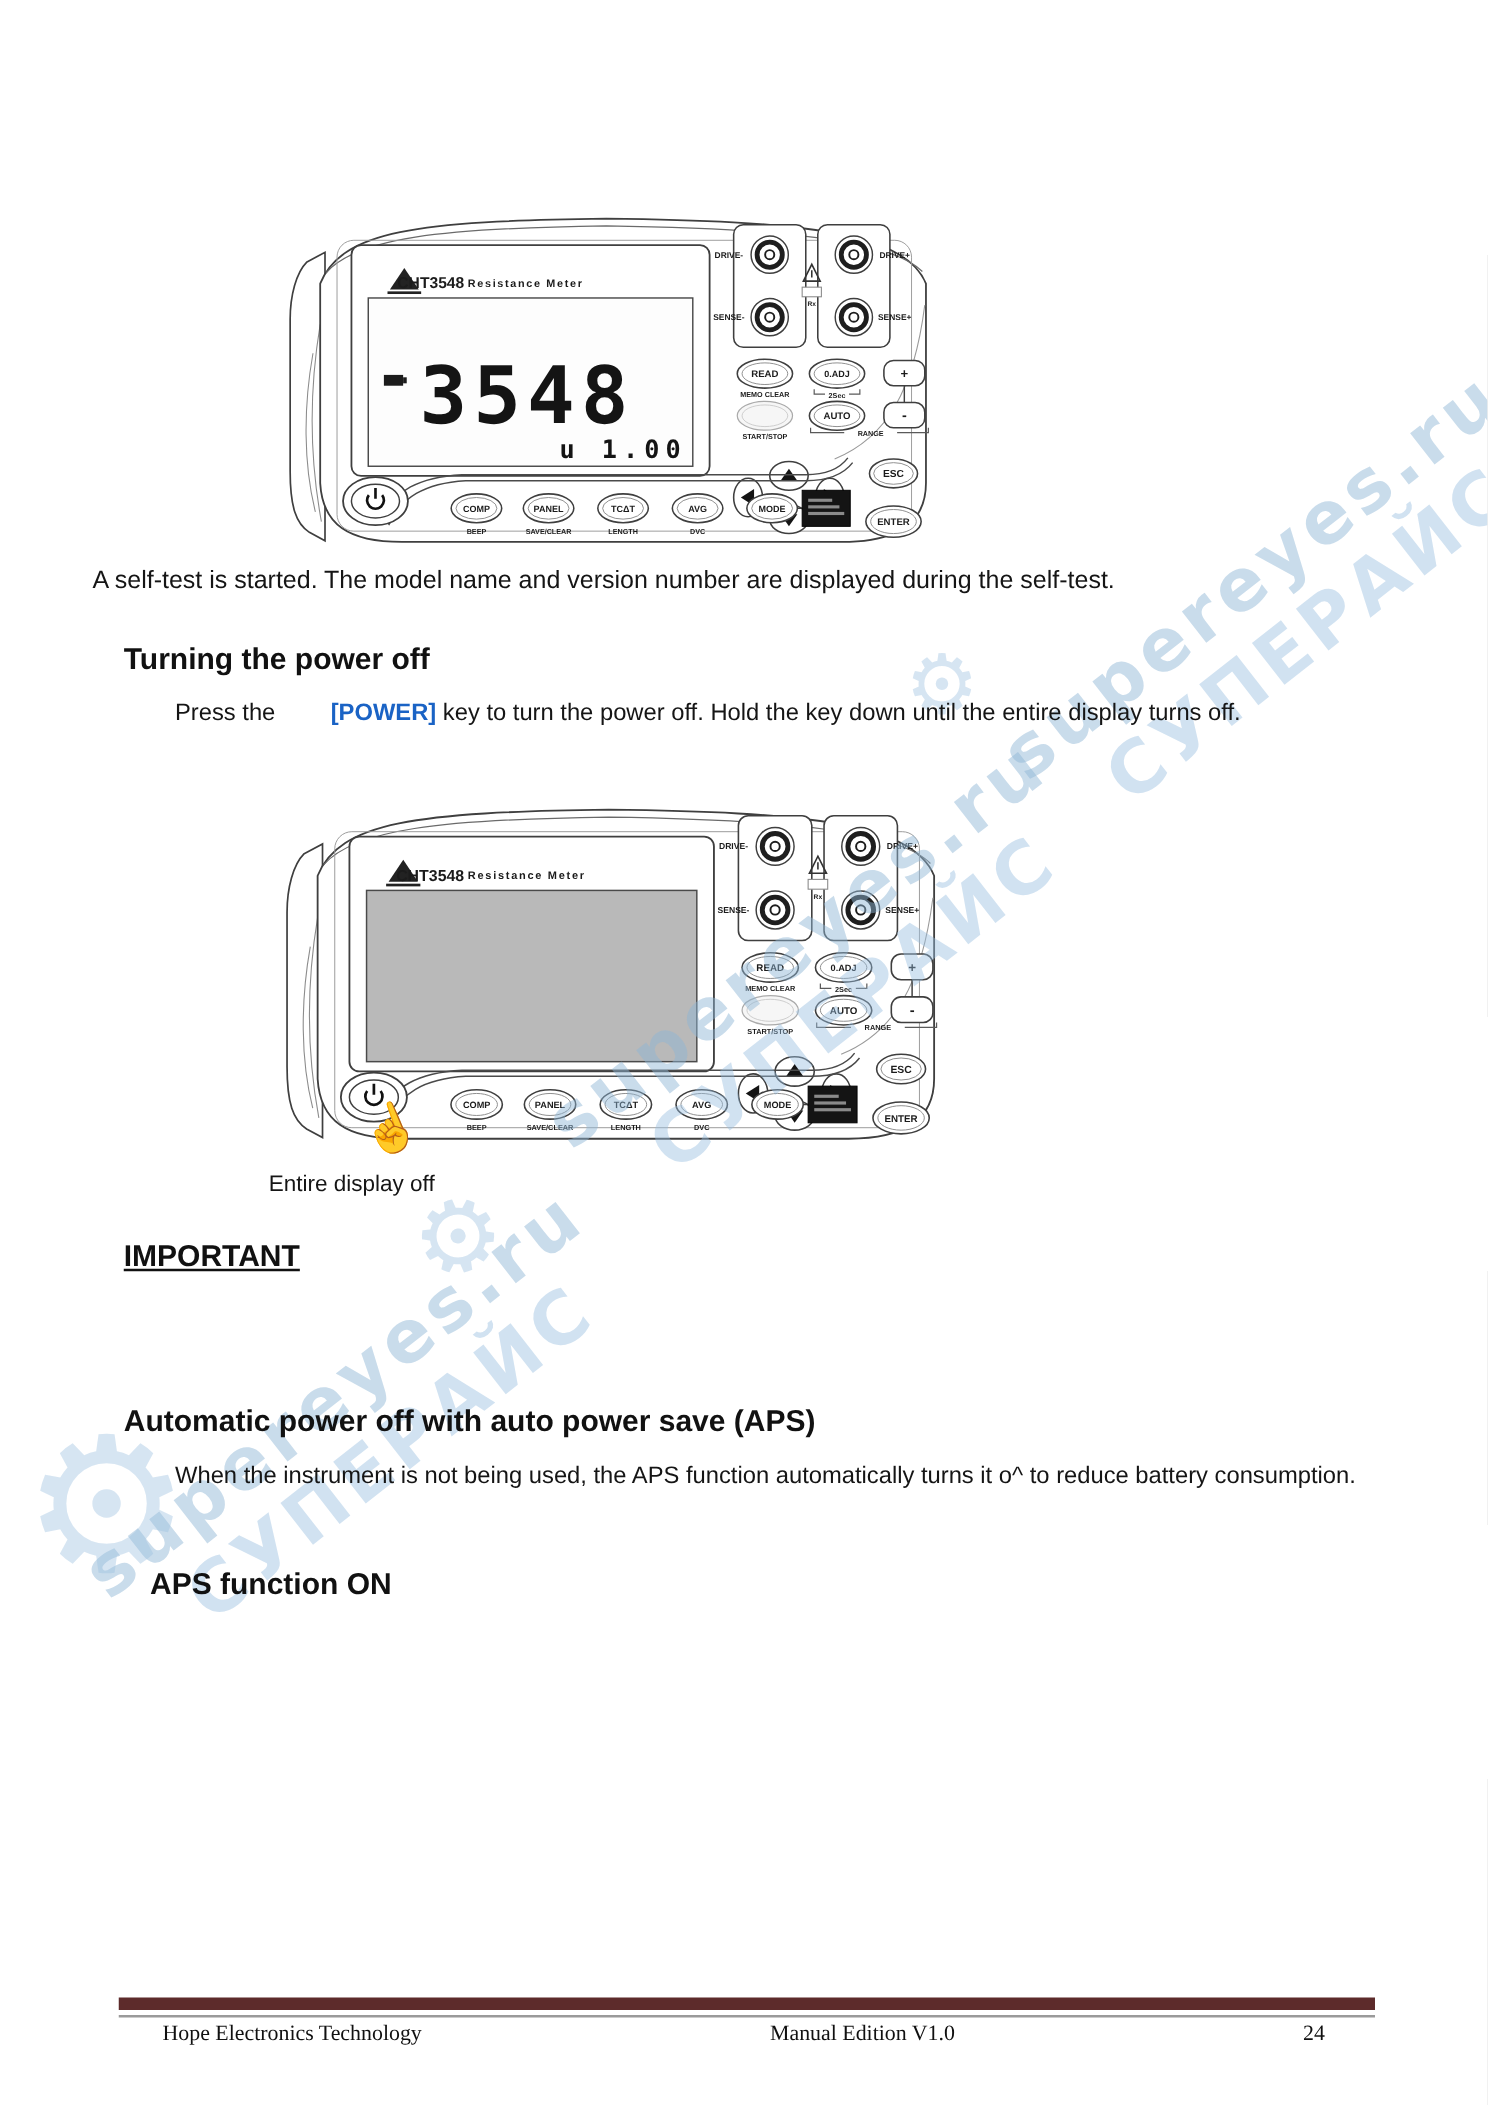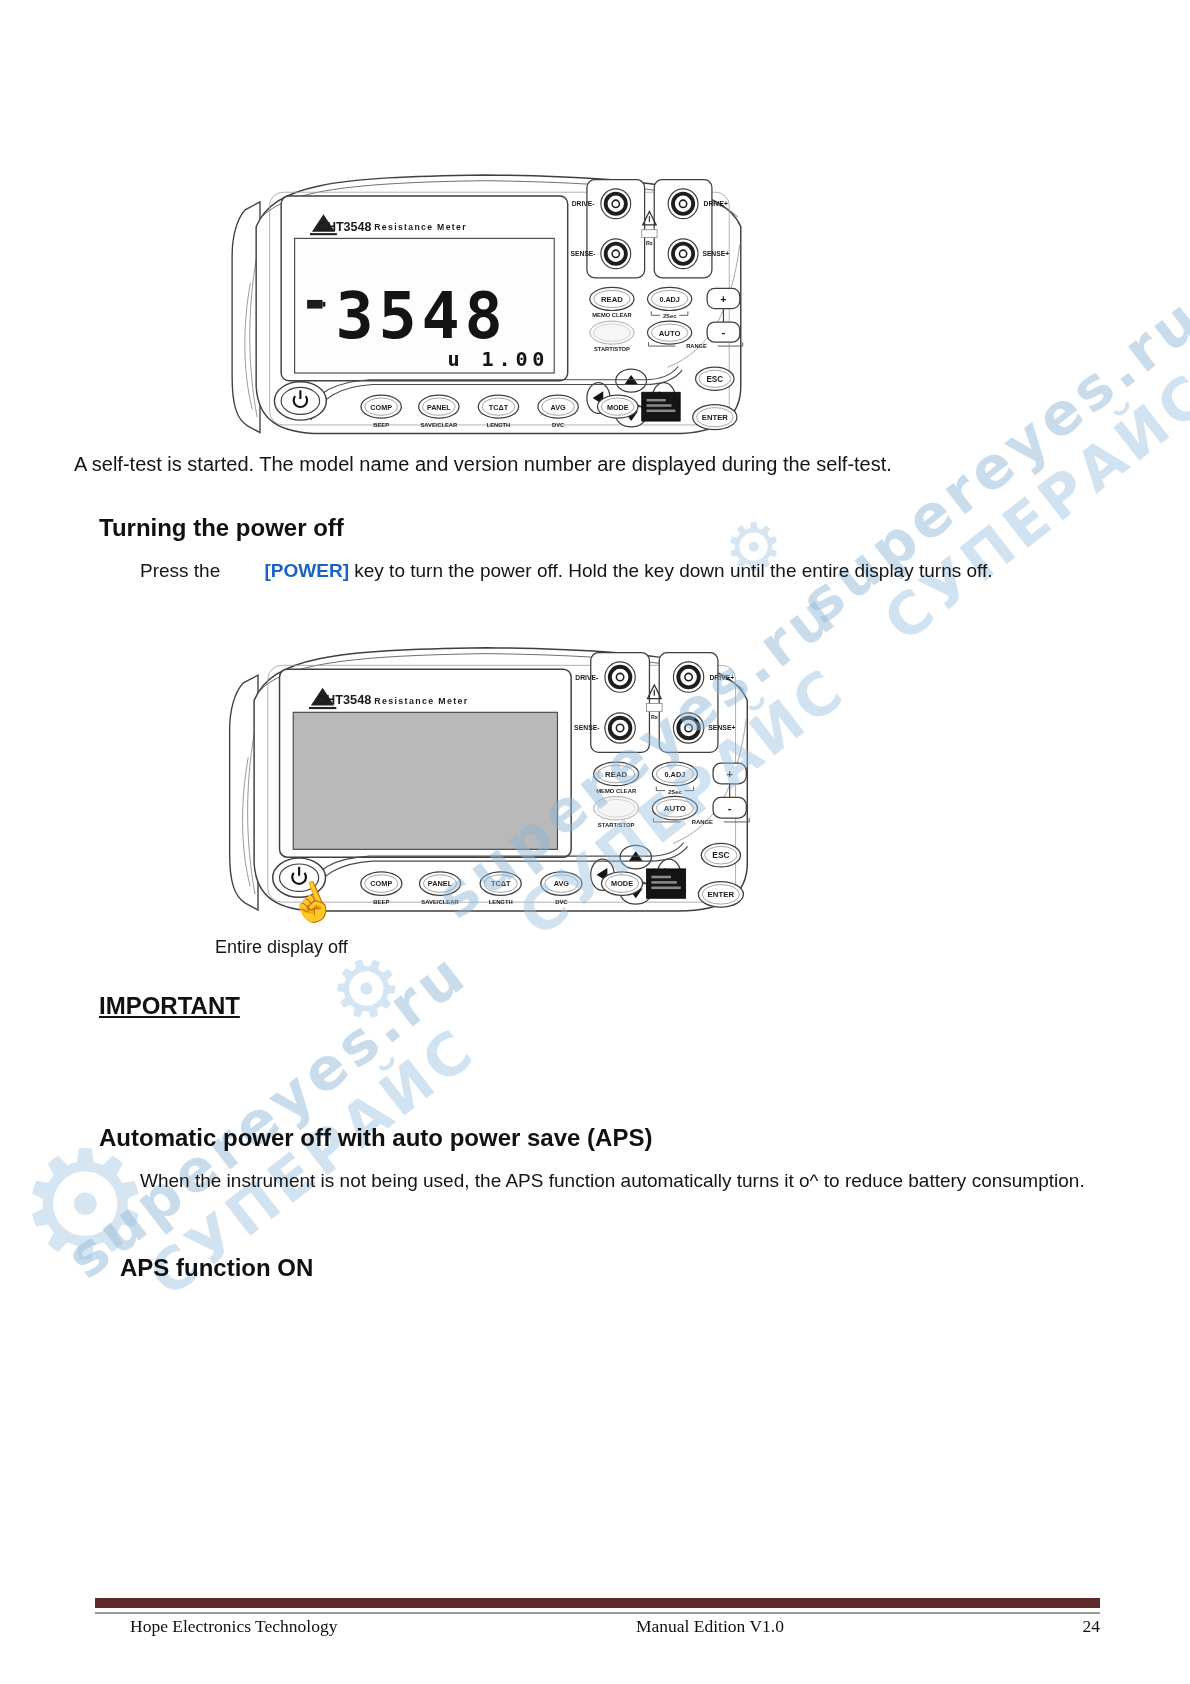--- a/index.html
+++ b/index.html
@@ -348,16 +348,16 @@
 
   <div class="tb para" style="left:98px;top:1166px;width:992px;">When the instrument is not being used, the APS function automatically turns it o^ to reduce battery consumption.</div>
 
   <h3 class="doc-h tb" style="left:120px;top:1254px;">APS function ON</h3>
 
   <div class="footer-bar" style="left:95px;top:1598px;width:1005px;height:10px;"></div>
   <div class="footer-line" style="left:95px;top:1612px;width:1005px;height:1.6px;"></div>
   <div class="footer-row" style="left:95px;top:1616px;width:1005px;padding:0;box-sizing:border-box;">
     <span style="margin-left:35px;">Hope Electronics Technology</span>
     <span>Manual Edition V1.0</span>
-    <span style="">24</span>
+    <span style="margin-right:40px;">24</span>
   </div>
 
 </div>
 
 </body></html>

